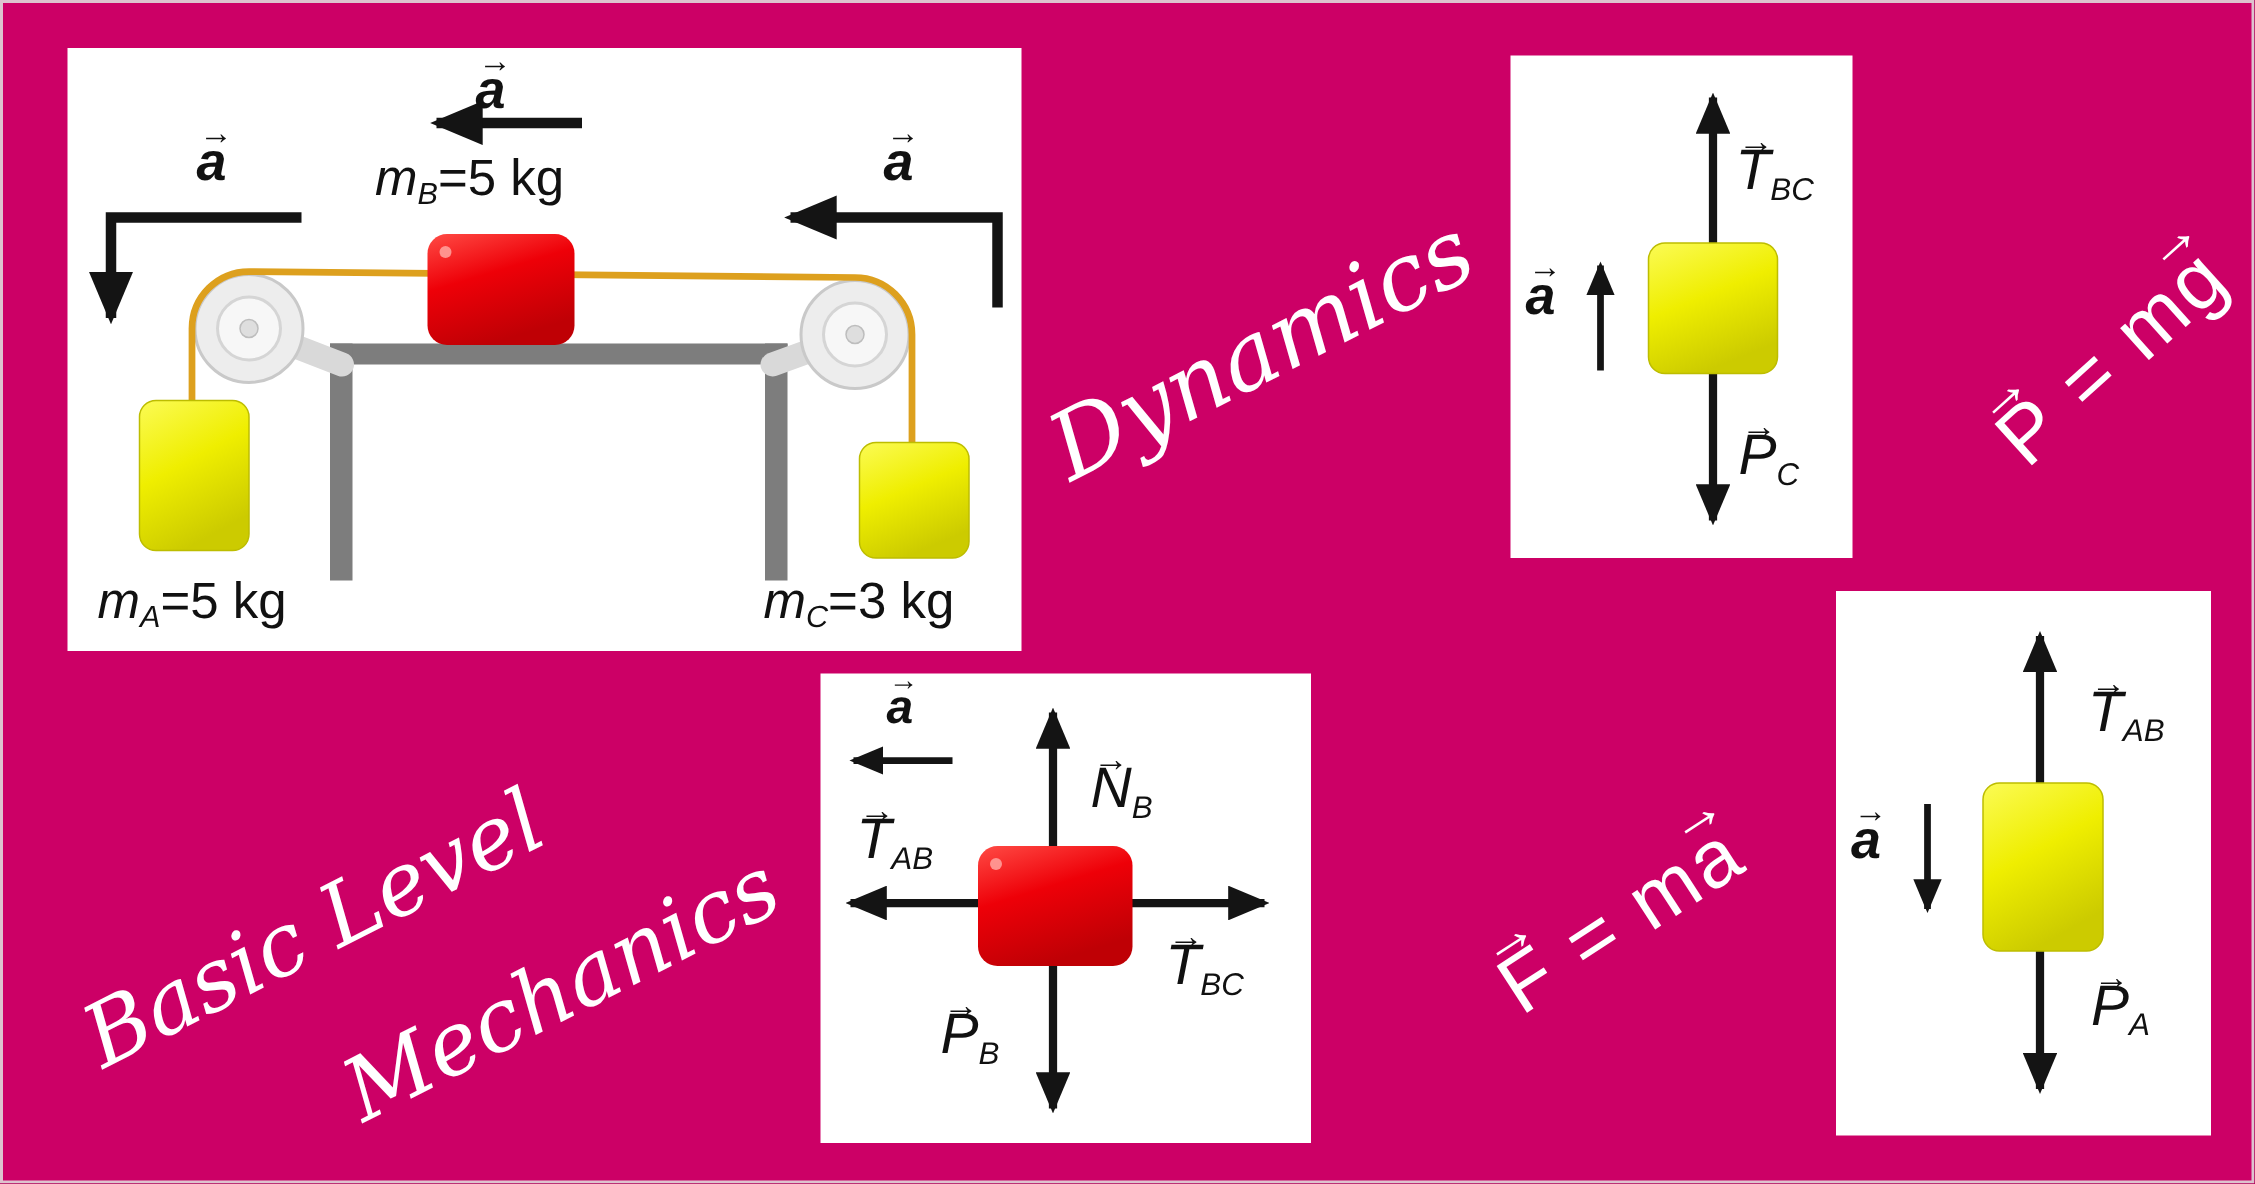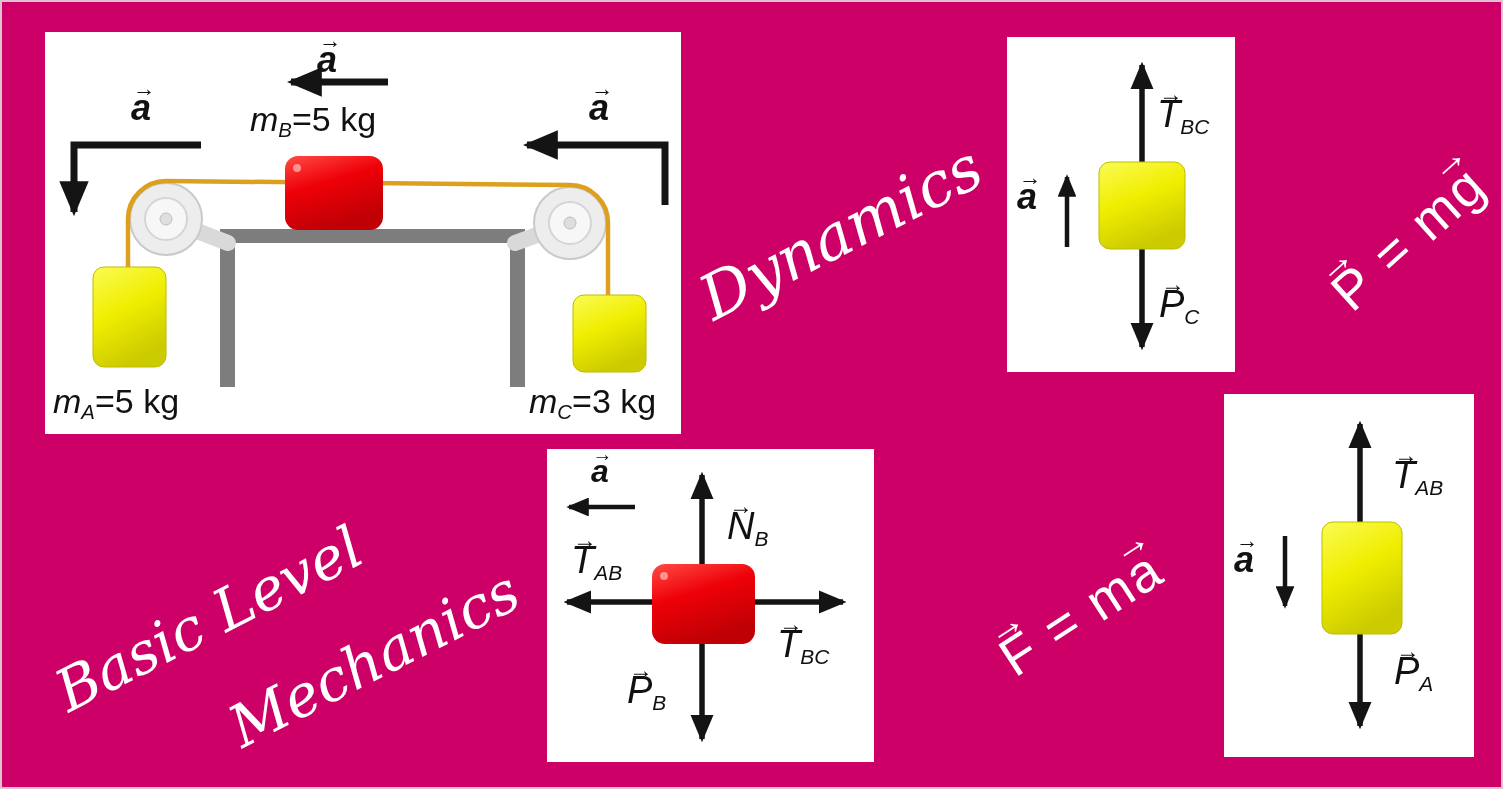--- a/index.html
+++ b/index.html
@@ -104,24 +104,24 @@
     </span>
     <span class="lbl" style="left:86px; top:58px; font-size:36px;">
       <span class="vec accel"><span class="arr">→</span><span>a</span></span>
     </span>
     <span class="lbl" style="left:544px; top:58px; font-size:36px;">
       <span class="vec accel"><span class="arr">→</span><span>a</span></span>
     </span>
     <span class="lbl mass" style="left:205px; top:70px; font-size:34px;">
       <span class="mi">m</span><sub>B</sub><span class="mv">=5 kg</span>
     </span>
-    <span class="lbl mass" style="left:8px; top:352px; font-size:34px;">
+    <span class="lbl mass" style="left:20px; top:352px; font-size:34px;">
       <span class="mi">m</span><sub>A</sub><span class="mv">=5 kg</span>
     </span>
-    <span class="lbl mass" style="left:484px; top:352px; font-size:34px;">
+    <span class="lbl mass" style="left:464px; top:352px; font-size:34px;">
       <span class="mi">m</span><sub>C</sub><span class="mv">=3 kg</span>
     </span>
   </div>
 
   <div class="panel" style="left:1005px; top:35px; width:228px; height:335px;">
     <svg width="228" height="335" viewBox="0 0 228 335">
       <defs>
         <marker id="ah2" markerWidth="5" markerHeight="4.2" refX="4.4" refY="2.1" orient="auto">
           <path d="M0,0 L5,2.1 L0,4.2 Z" fill="#141414"></path>
         </marker>

